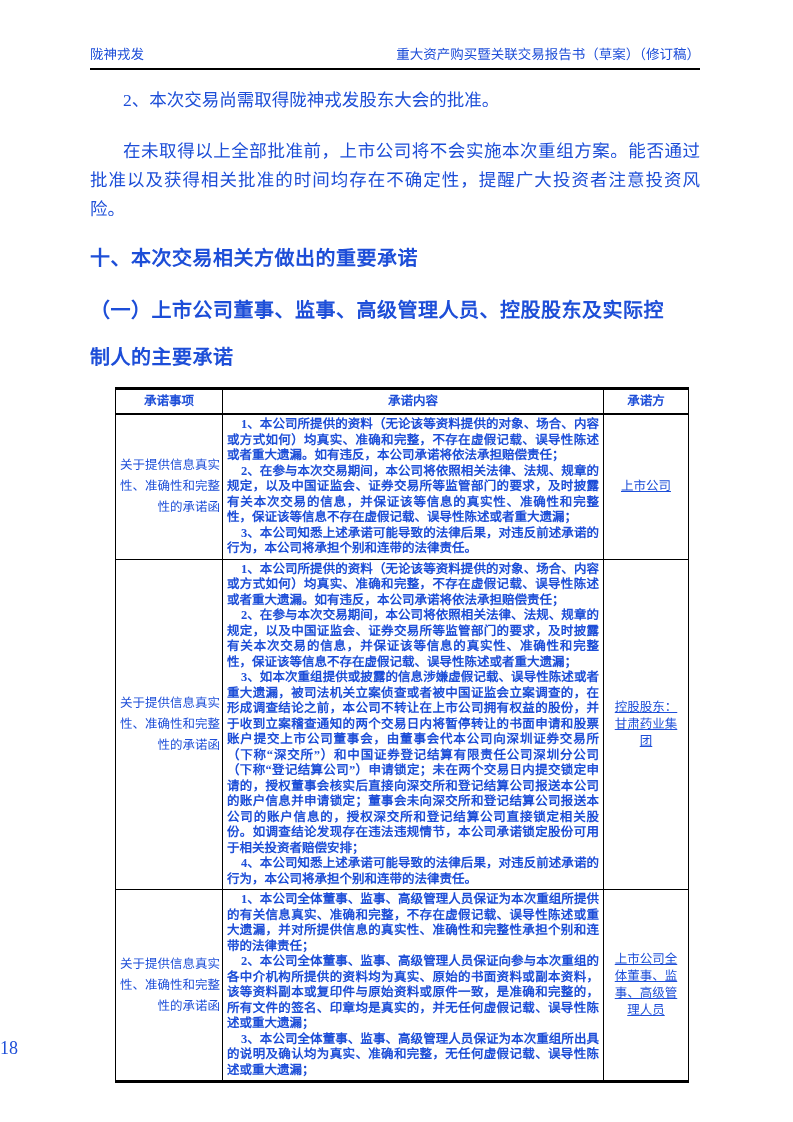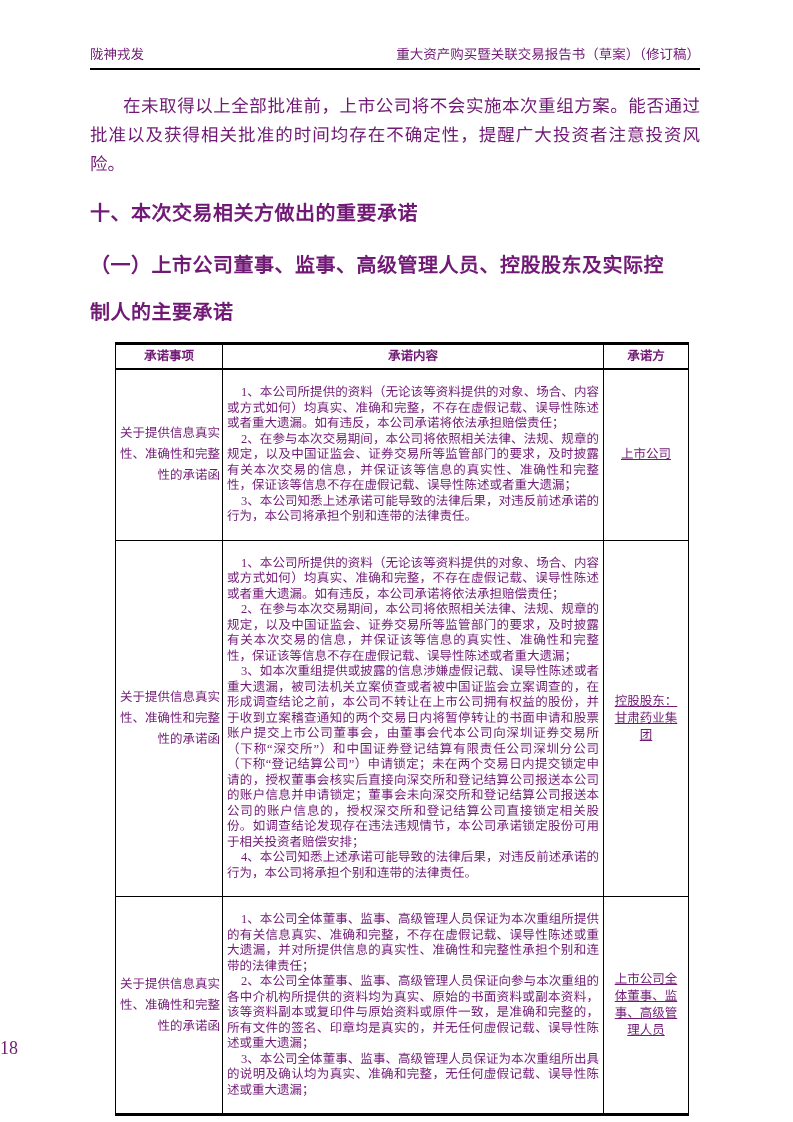--- a/index.html
+++ b/index.html
@@ -1,21 +1,21 @@
 <!DOCTYPE html>
 <html lang="zh-CN"><head>
 <meta charset="utf-8">
 <style>
   html,body{margin:0;padding:0;background:#e8e8e8;}
   .page{
     position:relative;
     width:793px;height:1122px;
     margin:0 auto;
     background:#ffffff;
-    color:#701a75;
+    color:#1d4ed8;
     font-family:"Liberation Serif","DejaVu Serif",serif;
     overflow:hidden;
     box-sizing:border-box;
   }
   .content{padding:47px 93px 0 90px;}
   .running-header{
     display:flex;justify-content:space-between;align-items:flex-end;
     border-bottom:2px solid #000;
     padding-bottom:5px;
     font-size:13.5px;
@@ -57,21 +57,21 @@
     box-sizing:border-box;
   }
   table.commitments thead th{
     font-weight:700;
     text-align:center;
     padding:3px 2px;
     line-height:17px;
     border-bottom:2.5px solid #000;
   }
   td.c1{width:107px;text-align:right;line-height:21px;padding:2px 2px;}
-  td.c2{width:381px;padding:15px 4px;}
+  td.c2{width:381px;padding:2px 4px;font-weight:bold;}
   td.c3{width:85px;text-align:center;line-height:17px;padding:2px 7px;text-decoration:underline;}
   td.c2 p{
     margin:0;
     line-height:15.5px;
     text-align:justify;
     text-indent:14px;
   }
   .page-footer{
     position:absolute;
     top:1038px;left:0;width:100%;
@@ -82,20 +82,21 @@
 <body>
 
 <div class="page">
   <div class="content">
 
     <div class="running-header">
       <span class="hr-left">陇神戎发</span>
       <span class="hr-right">重大资产购买暨关联交易报告书（草案）（修订稿）</span>
     </div>
 
+    <p class="body-para p1">2、本次交易尚需取得陇神戎发股东大会的批准。</p>
     <p class="body-para p2">在未取得以上全部批准前，上市公司将不会实施本次重组方案。能否通过批准以及获得相关批准的时间均存在不确定性，提醒广大投资者注意投资风险。</p>
 
     <h2 class="heading h1">十、本次交易相关方做出的重要承诺</h2>
     <h3 class="heading h2">（一）上市公司董事、监事、高级管理人员、控股股东及实际控制人的主要承诺</h3>
 
     <table class="commitments">
       <colgroup>
         <col style="width:107px">
           <col style="width:381px">
           <col style="width:85px">

